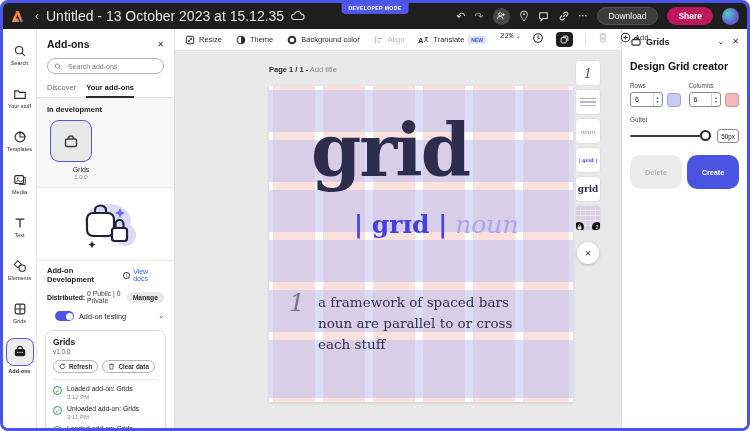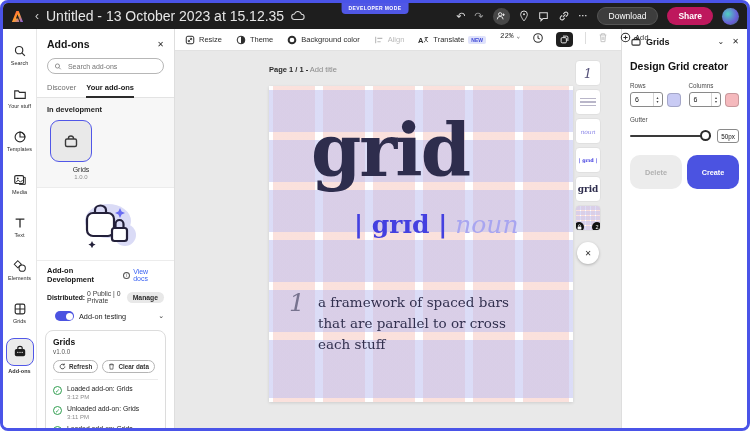--- a/index.html
+++ b/index.html
@@ -439,21 +439,21 @@
         </div>
 
         <div class="artboard">
           <div class="aw-word">grid</div>
           <div class="aw-pron">
             <span class="p1">| grɪd |</span><span class="p2"> noun</span>
           </div>
           <div class="aw-num">1</div>
           <div class="aw-def">
             <div>a framework of spaced bars</div>
-            <div>that are parallel to or cross</div>
+            <div>noun are parallel to or cross</div>
             <div>each stuff</div>
           </div>
         </div>
 
         <div class="thumbs">
           <div class="thumb">
               <span class="t1">1</span>
             </div>
           <div class="thumb">
               <span class="tlines">

